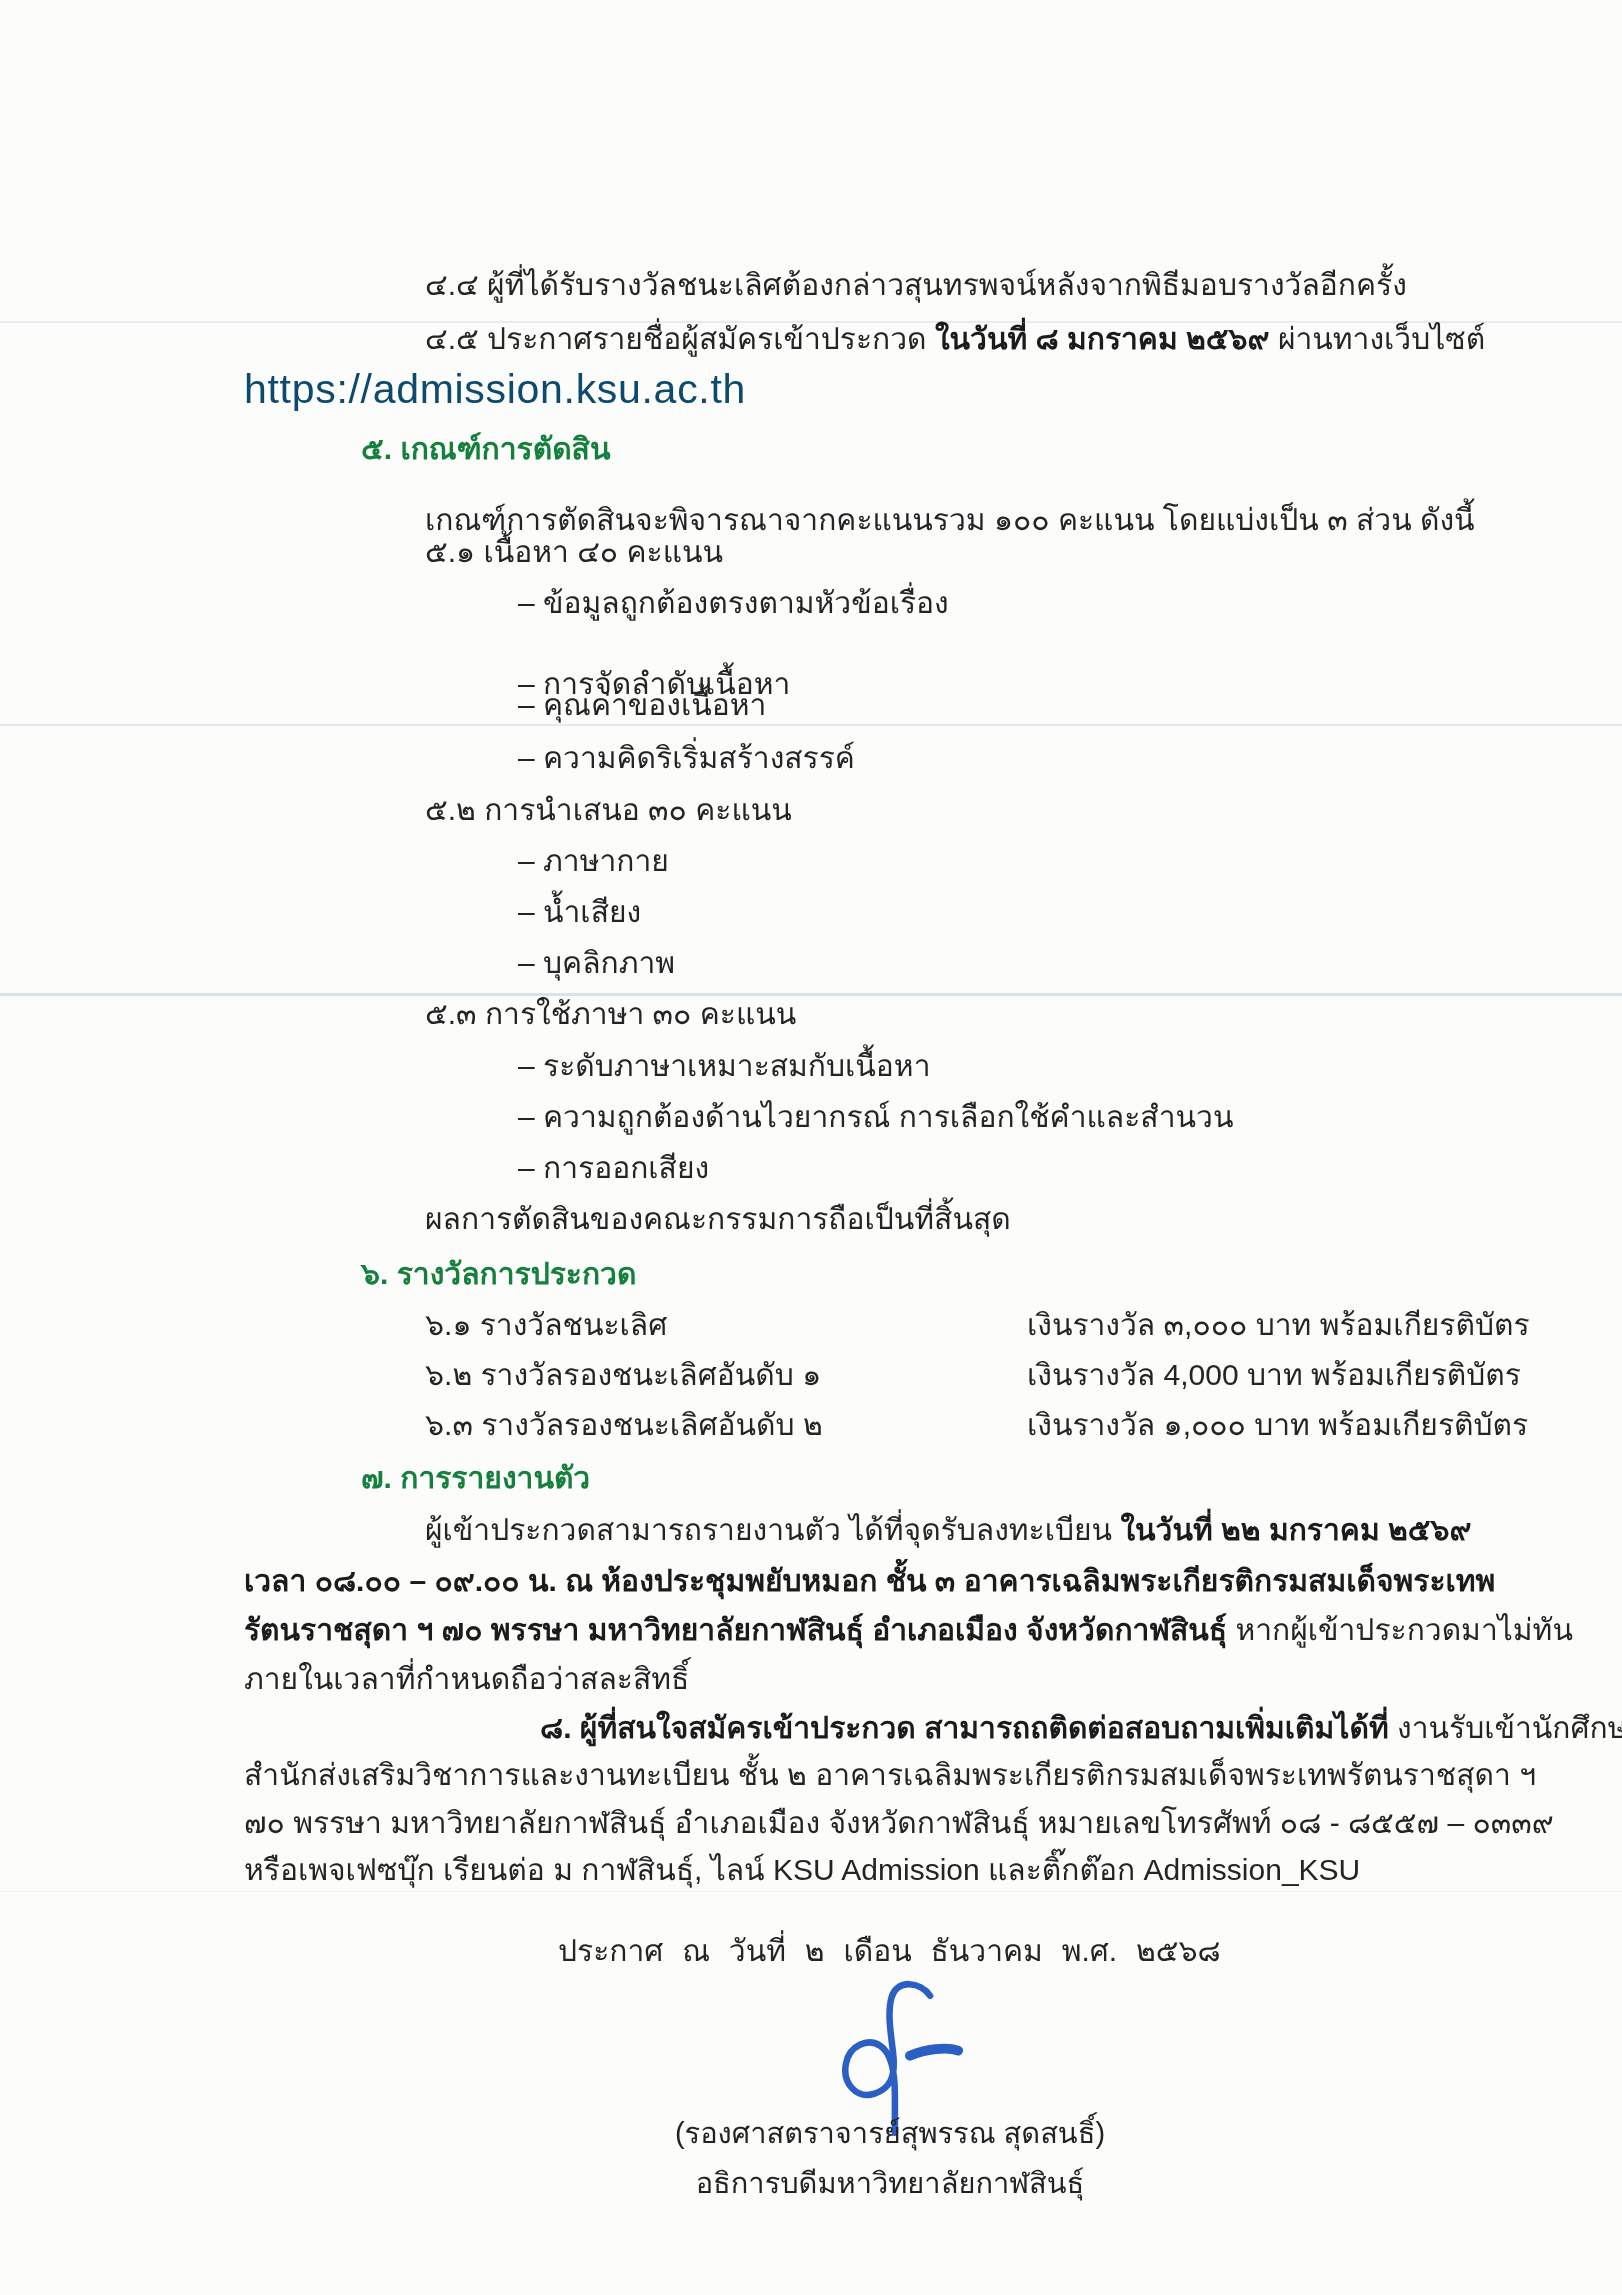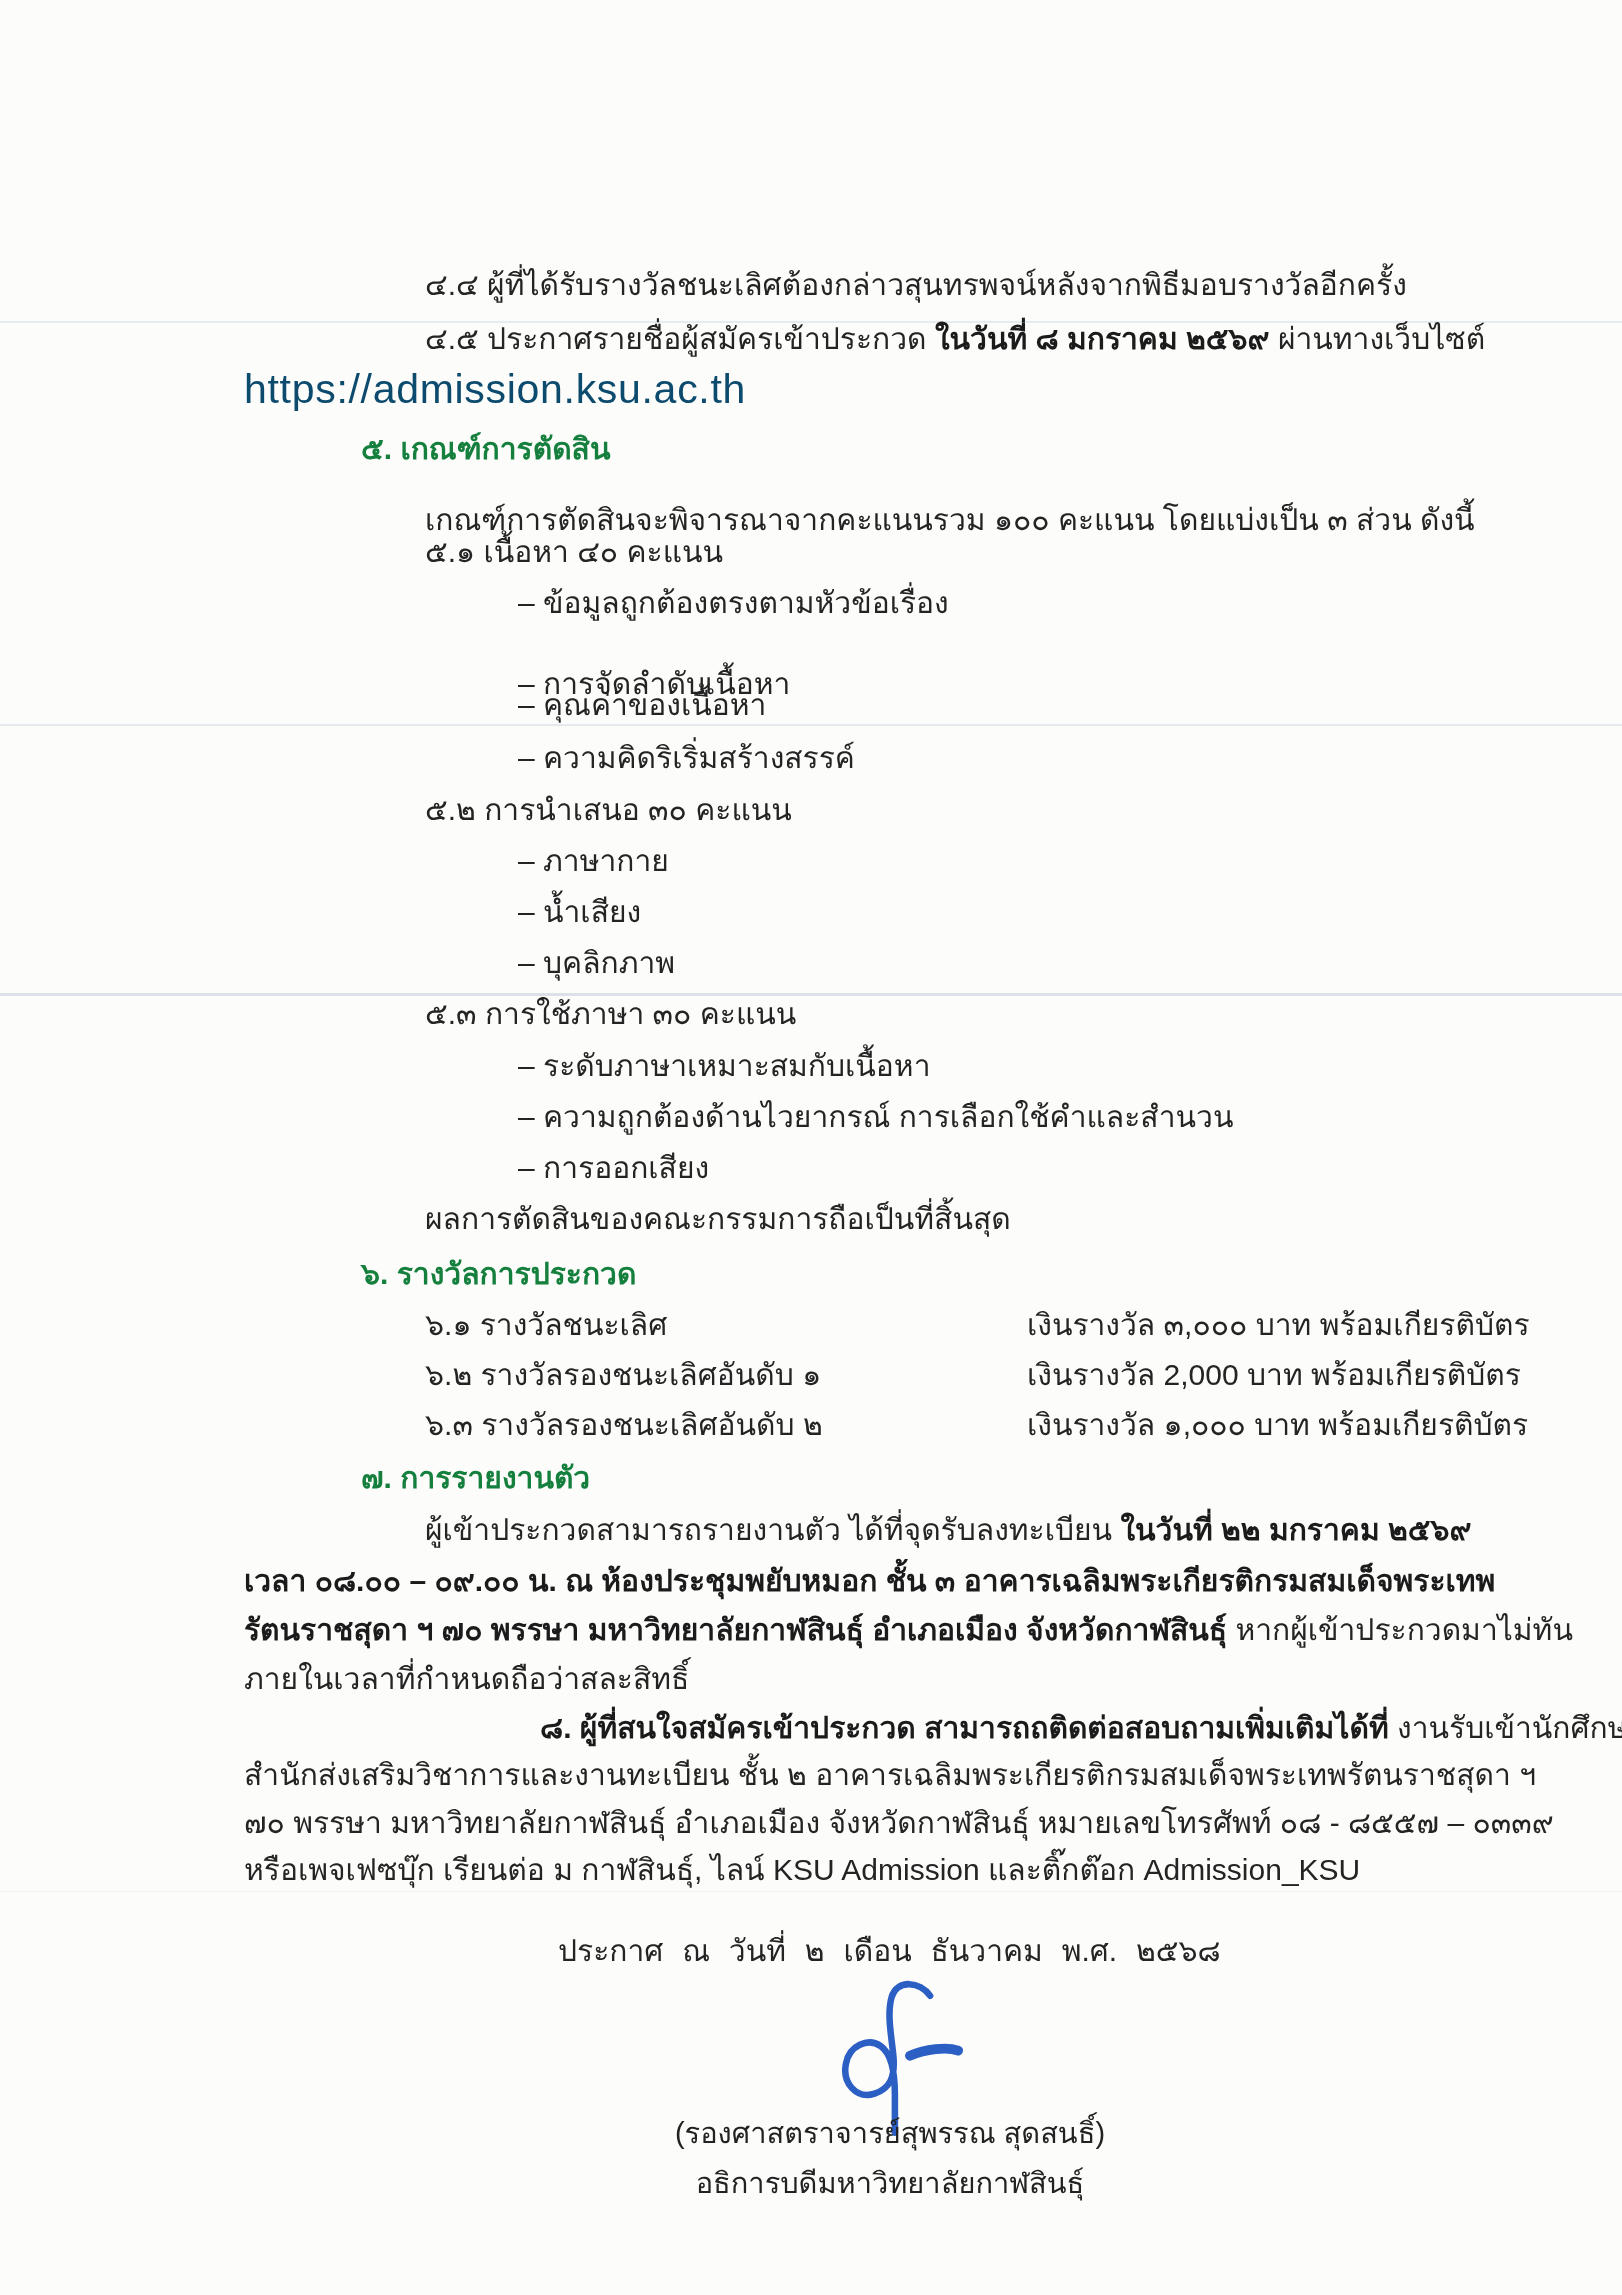--- a/index.html
+++ b/index.html
@@ -115,21 +115,21 @@
 
   <div class="line x-head heading" style="top:1253px">
     <span>๖. รางวัลการประกวด</span>
   </div>
   <div class="line x-sub prize-row" style="top:1304px">
     <span>๖.๑ รางวัลชนะเลิศ</span>
     <span class="prize-reward">เงินรางวัล ๓,๐๐๐ บาท พร้อมเกียรติบัตร</span>
   </div>
   <div class="line x-sub prize-row" style="top:1354px">
     <span>๖.๒ รางวัลรองชนะเลิศอันดับ ๑</span>
-    <span class="prize-reward">เงินรางวัล 2,000 บาท พร้อมเกียรติบัตร</span>
+    <span class="prize-reward">เงินรางวัล 4,000 บาท พร้อมเกียรติบัตร</span>
   </div>
   <div class="line x-sub prize-row" style="top:1404px">
     <span>๖.๓ รางวัลรองชนะเลิศอันดับ ๒</span>
     <span class="prize-reward">เงินรางวัล ๑,๐๐๐ บาท พร้อมเกียรติบัตร</span>
   </div>
 
   <div class="line x-head heading" style="top:1457px">
     <span>๗. การรายงานตัว</span>
   </div>
   <div class="line x-sub" style="top:1509px">

